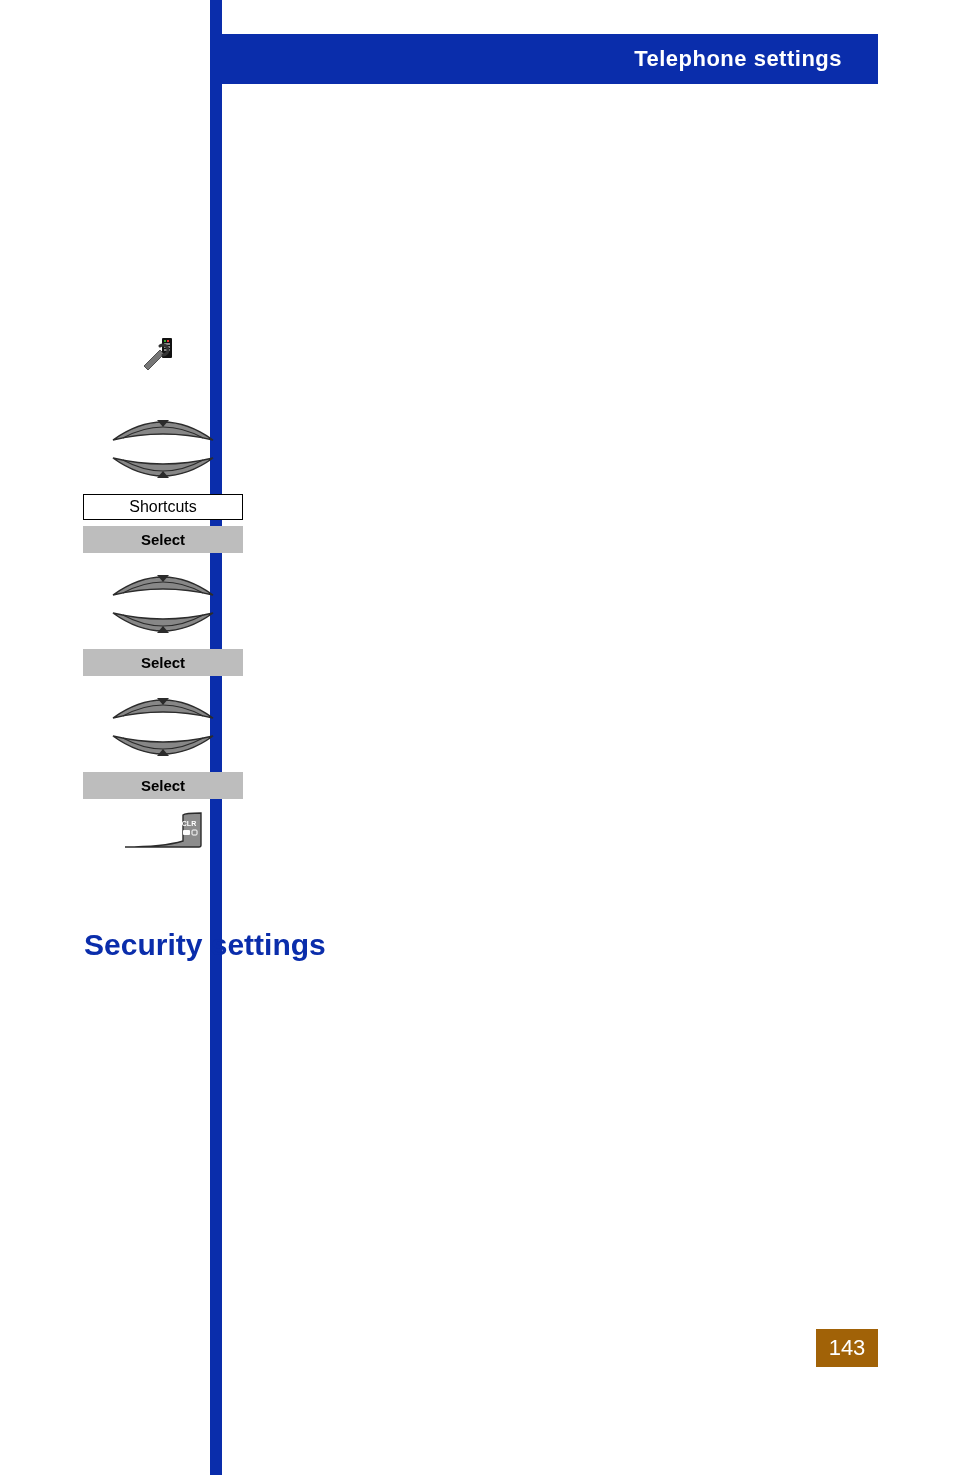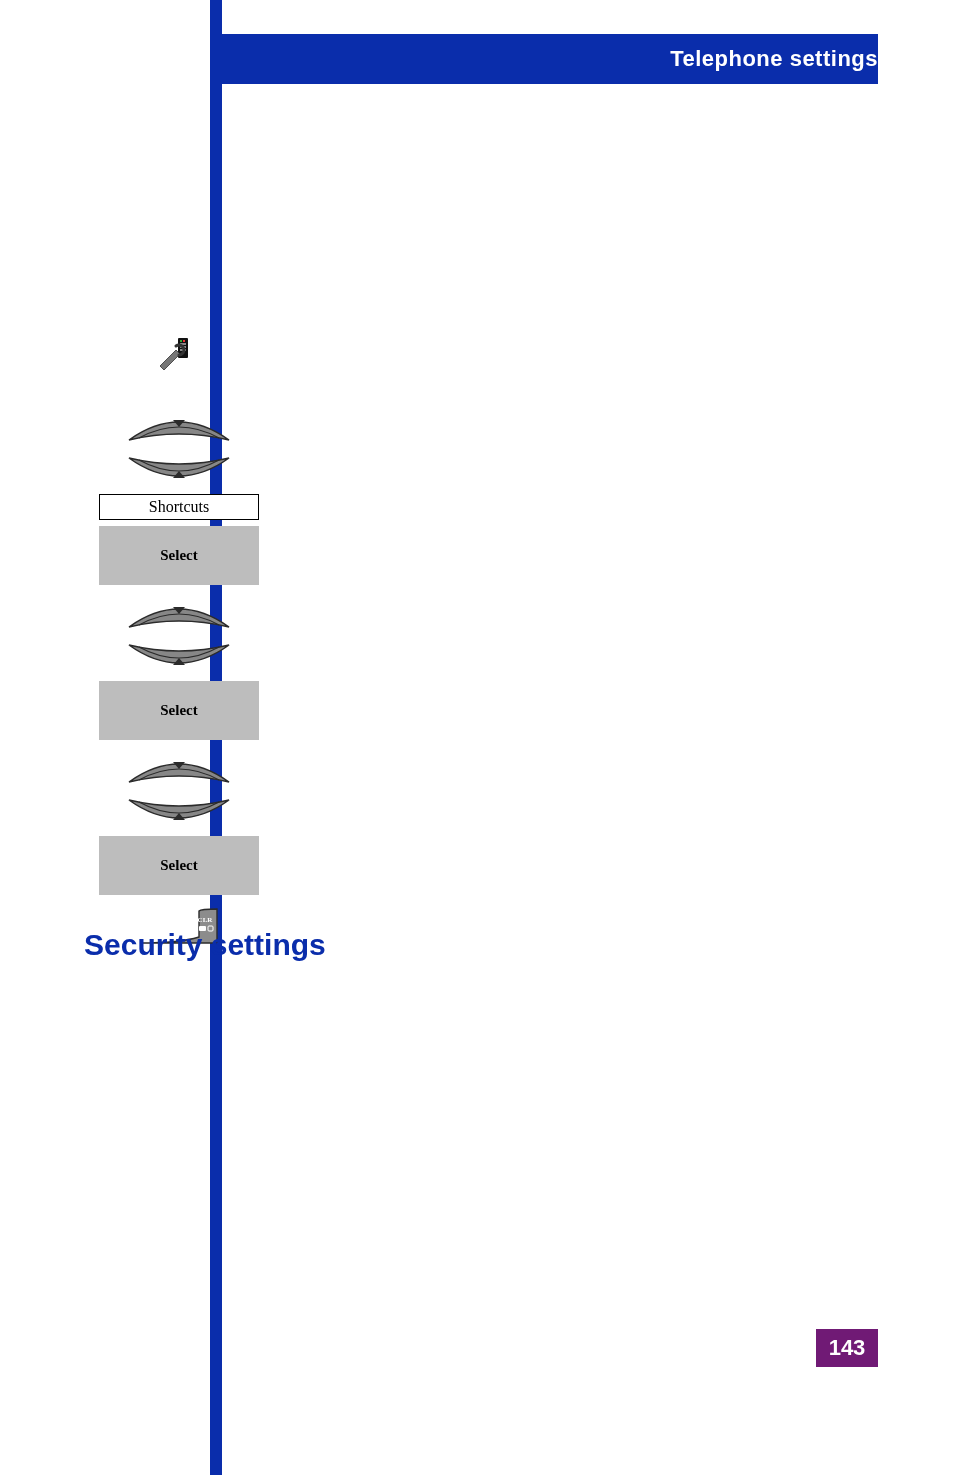--- a/index.html
+++ b/index.html
@@ -1,31 +1,31 @@
 <!DOCTYPE html>
 <html><head>
 <meta charset="utf-8">
 <style>
   * { box-sizing: border-box; margin: 0; padding: 0; }
   html, body { width: 954px; height: 1475px; background: #fff; font-family: Arial, Helvetica, sans-serif; }
   .page { position: relative; width: 954px; height: 1475px; }
   .vertical-bar { position: absolute; left: 210px; top: 0; width: 12px; height: 1475px; background: #0a2dab; }
-  .header-bar { position: absolute; left: 222px; top: 34px; height: 50px; right: 76px; background: #0a2dab; display: flex; align-items: center; justify-content: flex-end; }
+  .header-bar { position: absolute; left: 222px; top: 34px; height: 50px; right: 76px; background: #0a2dab; display: flex; align-items: center; justify-content: flex-end; padding-right: 36px; }
   .header-title { color: #fff; font-weight: bold; font-size: 22px; letter-spacing: 0.5px; }
   .heading-1 { position: absolute; left: 84px; color: #0a2dab; font-weight: bold; font-size: 30px; }
   .heading-1.first { top: 116px; }
   .heading-1.second { top: 928px; }
-  .figure-col { position: absolute; left: 84px; top: 336px; width: 190px; font-family: Liberation Serif, serif; }
+  .figure-col { position: absolute; left: 68px; top: 336px; width: 190px; }
   .wrench-icon { width: 36px; height: 36px; margin-left: 72px; margin-bottom: 34px; }
   .nav-block { margin-bottom: 12px; }
   .nav-arcs { margin: 0 auto 6px auto; width: 120px; height: 78px; display: block; }
   .display-box { width: 160px; margin: 0 auto 6px auto; background: #fff; border: 1.8px solid #000; padding: 3px 0; font-size: 16px; text-align: center; }
-  .softkey-btn { display: block; width: 160px; margin: 0 auto; background: #bdbdbd; border: none; padding: 21px 0; font-size: 15px; font-weight: bold; text-align: center; }
+  .softkey-btn { display: block; width: 160px; margin: 0 auto; background: #bdbdbd; border: none; padding: 5px 0; font-size: 15px; font-weight: bold; text-align: center; }
   .clr-key { margin: 10px auto 0 auto; width: 80px; height: 38px; display: block; }
-  .page-num-box { position: absolute; right: 76px; bottom: 108px; background: #701a75; color: #fff; font-weight: bold; font-size: 22px; width: 62px; height: 38px; display: flex; align-items: center; justify-content: center; }
+  .page-num-box { position: absolute; right: 76px; bottom: 108px; background: #a16207; color: #fff; font-weight: normal; font-size: 22px; width: 62px; height: 38px; display: flex; align-items: center; justify-content: center; }
 </style>
 </head>
 <body>
 
 <div class="page">
 
   <div class="vertical-bar"></div>
 
   <div class="header-bar">
     <span class="header-title">Telephone settings</span>

